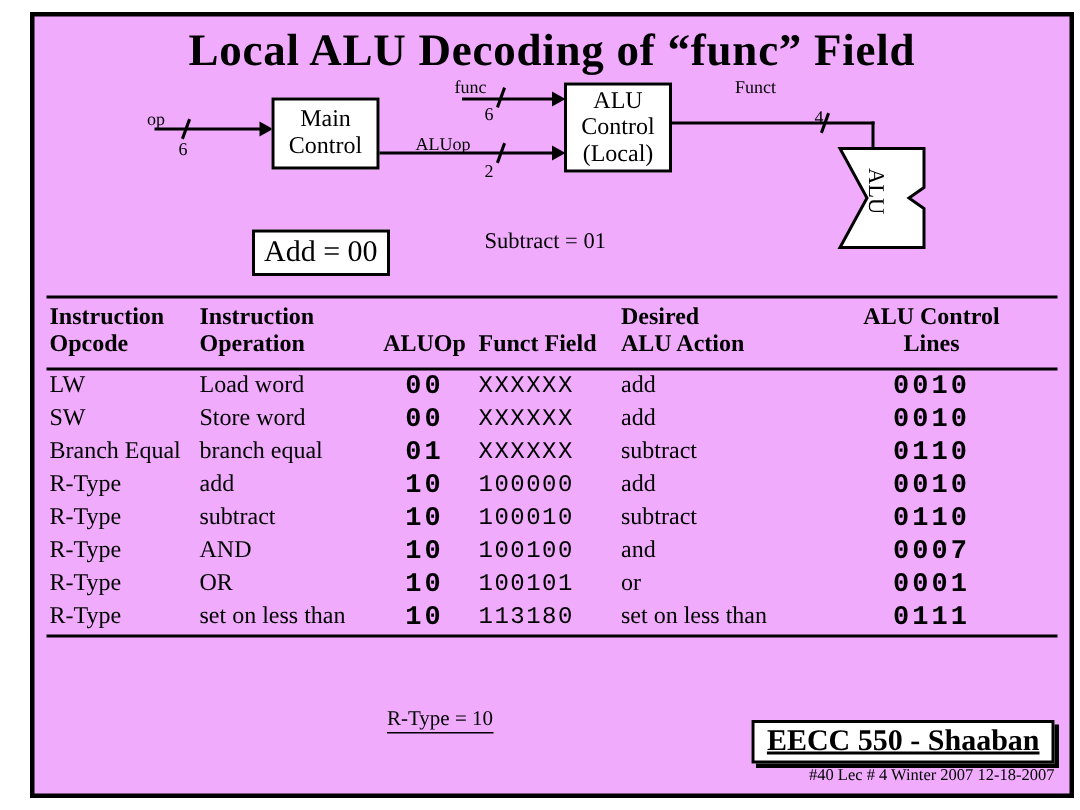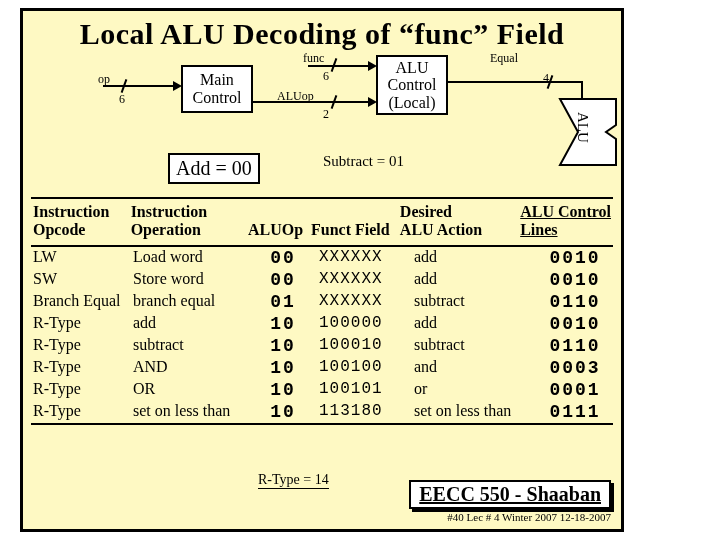--- a/index.html
+++ b/index.html
@@ -1,17 +1,17 @@
 <!DOCTYPE html>
 <html><head>
 <meta charset="utf-8">
 <style>
   * { box-sizing: border-box; margin: 0; padding: 0; }
   body { width: 720px; height: 540px; background: #fff; font-family: "Times New Roman", serif; position: relative; }
-  .slide { position: absolute; top: 8px; left: 20px; width: 604px; height: 524px; border: 3px solid #000; background: #fef9c3; }
+  .slide { position: absolute; top: 8px; left: 20px; width: 696px; height: 524px; border: 3px solid #000; background: #f0abfc; }
   .title { font-size: 30px; font-weight: bold; text-align: center; margin-top: 6px; letter-spacing: 0.5px; }
   .diagram { position: relative; height: 140px; margin-top: 6px; }
   .box { position: absolute; border: 2px solid #000; display: flex; align-items: center; justify-content: center; text-align: center; font-size: 16px; line-height: 1.1; background: #fff; }
   .lbl { position: absolute; font-size: 12px; }
   .addbox { position: absolute; border: 2px solid #000; font-size: 20px; padding: 2px 6px; background: #fff; }
   .line { position: absolute; background: #000; }
   .arrowhead { position: absolute; width: 0; height: 0; }
   .arrow-r { border-top: 5px solid transparent; border-bottom: 5px solid transparent; border-left: 9px solid #000; }
   .alu-shape { position: absolute; }
   .alu-text { position: absolute; font-size: 15px; transform: rotate(90deg); transform-origin: left top; }
@@ -61,21 +61,21 @@
     <div class="line" style="left:310px; top:1px; width:2px; height:14px; transform:rotate(20deg);"></div>
 
     <div class="line" style="left:230px; top:44px; width:117px; height:2px;"></div>
     <div class="arrowhead arrow-r" style="left:345px; top:40px;"></div>
     <div class="line" style="left:310px; top:38px; width:2px; height:14px; transform:rotate(20deg);"></div>
 
     <div class="box" style="left:353px; top:-2px; width:72px; height:60px; white-space:pre;">ALU
 Control
 (Local)</div>
 
-    <span class="lbl" style="left:467px; top:-6px;">Equal</span>
+    <span class="lbl" style="left:467px; top:-6px;">Funct</span>
     <span class="lbl" style="left:520px; top:14px;">4</span>
 
     <div class="line" style="left:425px; top:24px; width:135px; height:2px;"></div>
     <div class="line" style="left:558px; top:24px; width:2px; height:24px;"></div>
     <div class="line" style="left:526px; top:18px; width:2px; height:14px; transform:rotate(20deg);"></div>
 
     <svg class="alu-shape" style="left:535px; top:40px;" width="60" height="70">
       <polygon points="2,2 58,2 58,28 48,35 58,42 58,68 2,68 20,35" fill="#fff" stroke="#000" stroke-width="2"></polygon>
     </svg>
     <span class="alu-text" style="left:568px; top:55px;">ALU</span>
@@ -91,21 +91,21 @@
       <thead>
         <tr>
           <th style="width:100px; white-space:pre;">Instruction
 Opcode</th>
           <th style="width:118px; white-space:pre;">Instruction
 Operation</th>
           <th style="width:68px; text-align:center; vertical-align:bottom;">ALUOp</th>
           <th style="width:95px; text-align:left; vertical-align:bottom;">Funct Field</th>
           <th style="width:125px; white-space:pre;">Desired
 ALU Action</th>
-          <th style="white-space:pre;text-decoration:underline;">ALU Control
+          <th style="text-align:center; white-space:pre;">ALU Control
 Lines</th>
         </tr>
       </thead>
     </table>
     <div class="hline"></div>
     <table>
       <tbody id="tbody">
           <tr>
             <td style="width:100px;">LW</td>
             <td style="width:118px;">Load word</td>
@@ -145,21 +145,21 @@
             <td style="width:95px;" class="c4">100010</td>
             <td style="width:125px;">subtract</td>
             <td class="c6 mono">0110</td>
           </tr>
           <tr>
             <td style="width:100px;">R-Type</td>
             <td style="width:118px;">AND</td>
             <td style="width:68px;" class="c3 mono">10</td>
             <td style="width:95px;" class="c4">100100</td>
             <td style="width:125px;">and</td>
-            <td class="c6 mono">0003</td>
+            <td class="c6 mono">0007</td>
           </tr>
           <tr>
             <td style="width:100px;">R-Type</td>
             <td style="width:118px;">OR</td>
             <td style="width:68px;" class="c3 mono">10</td>
             <td style="width:95px;" class="c4">100101</td>
             <td style="width:125px;">or</td>
             <td class="c6 mono">0001</td>
           </tr>
           <tr>
@@ -168,19 +168,19 @@
             <td style="width:68px;" class="c3 mono">10</td>
             <td style="width:95px;" class="c4">113180</td>
             <td style="width:125px;">set on less than</td>
             <td class="c6 mono">0111</td>
           </tr>
         </tbody>
     </table>
     <div class="hline"></div>
   </div>
 
-  <div class="rtype">R-Type = 14</div>
+  <div class="rtype">R-Type = 10</div>
 
   <div class="footer">
     <span class="course">EECC 550 - Shaaban</span>
     <div class="meta">#40  Lec # 4  Winter 2007  12-18-2007</div>
   </div>
 </div>
 
 </body></html>

